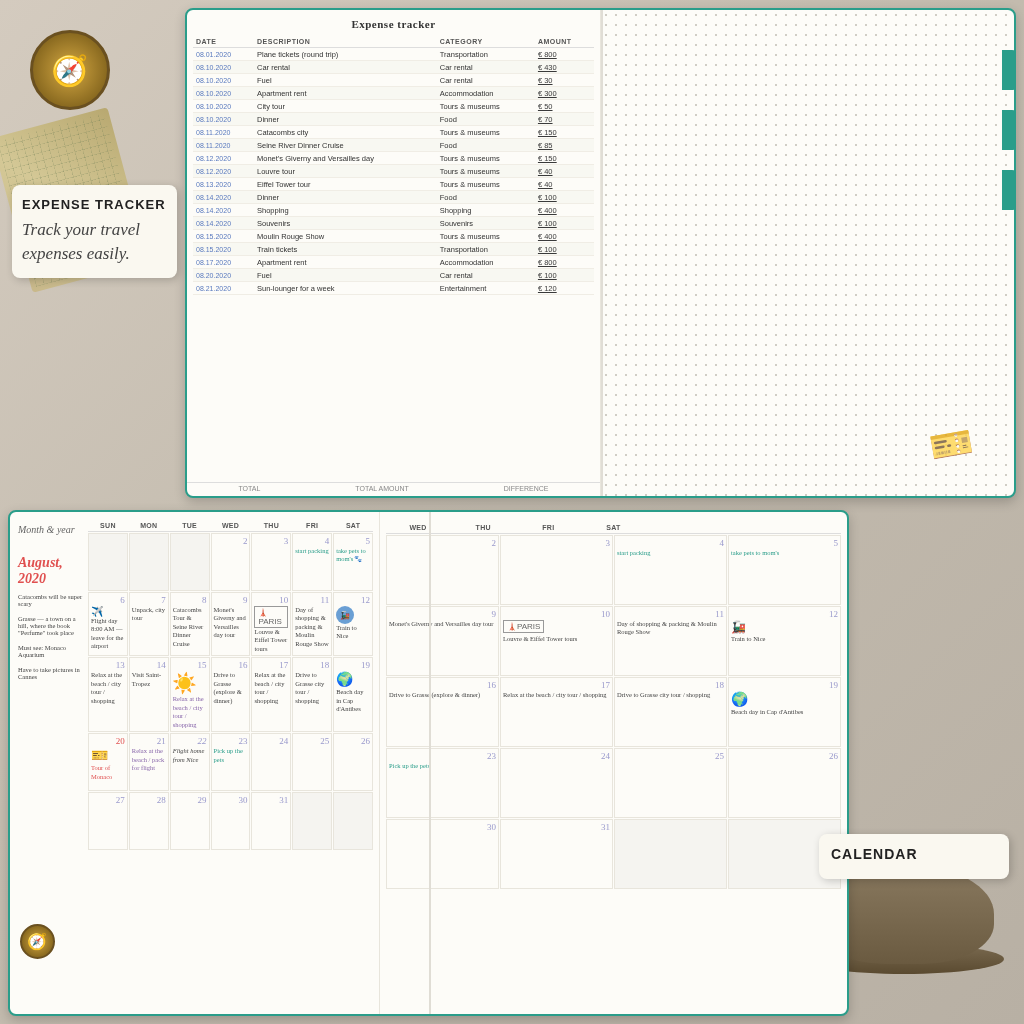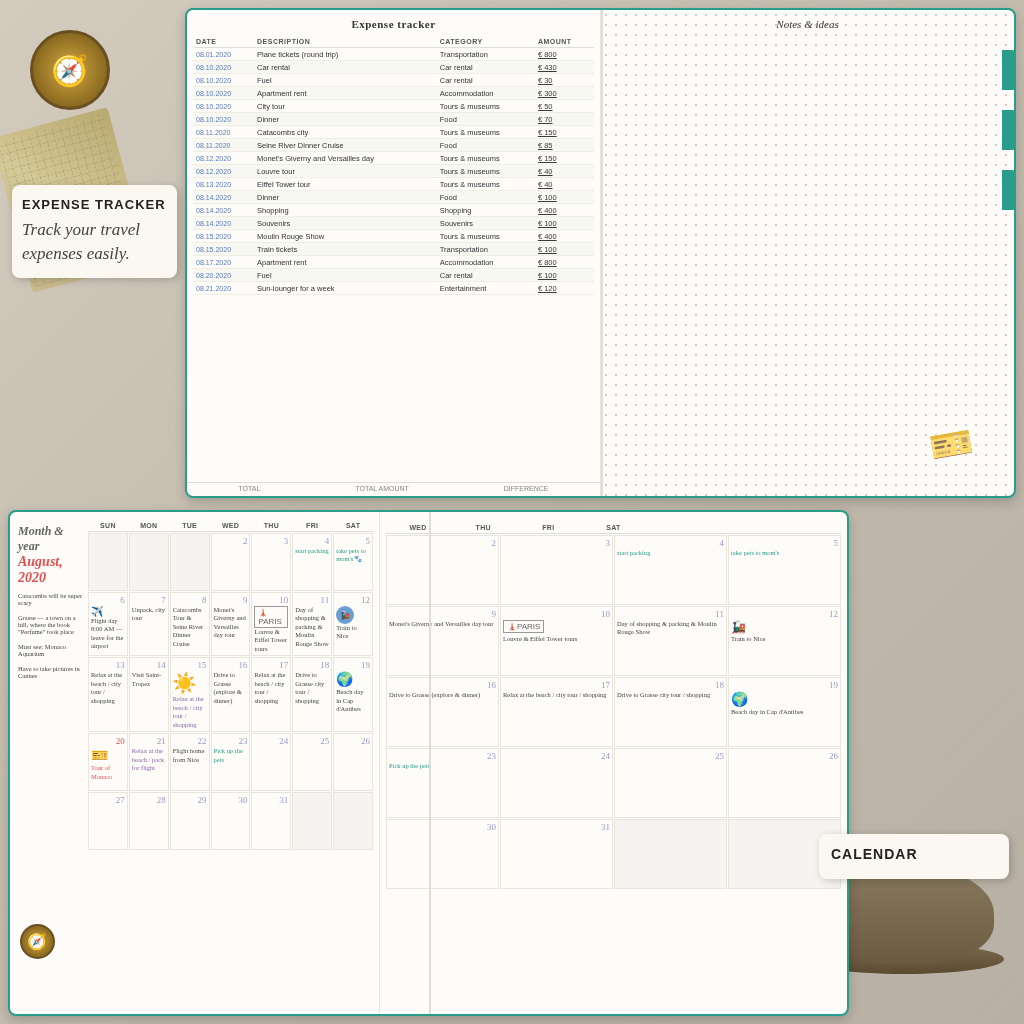--- a/index.html
+++ b/index.html
@@ -601,32 +601,31 @@
         </tbody>
     </table>
     <div class="expense-total-area">
       <span>TOTAL</span>
       <span>TOTAL AMOUNT</span>
       <span>DIFFERENCE</span>
     </div>
   </div>
 
   <div class="notes-page notes-dot">
-    <div class="notes-page-title">Notes &amp; ideas</div>
     <div class="ticket-decoration">🎫</div>
   </div>
 </div>
 
 <div class="notebook-bottom">
 
   <div class="calendar-left dot-bg">
     <div style="display:flex; align-items:flex-start; height:100%;">
 
       <div style="width:72px; padding:4px 2px; font-size:6.5px; color:#444; flex-shrink:0;">
-        <div style="font-size:12px; color:#666; margin-bottom:0; font-style:italic;font-weight:bold;">Month &amp; year</div>
+        <div style="font-size:10px; color:#666; margin-bottom:20px; font-style:italic;">Month &amp; year</div>
         <div class="cal-month-highlight">August, 2020</div>
         <div class="cal-sidebar-note">Catacombs will be super scary</div>
         <div class="cal-sidebar-note">Grasse — a town on a hill, where the book "Perfume" took place</div>
         <div class="cal-sidebar-note">Must see: Monaco Aquarium</div>
         <div class="cal-sidebar-note">Have to take pictures in Cannes</div>
         <div class="mini-compass">🧭</div>
       </div>
 
       <div style="flex:1; overflow:hidden;">
 
@@ -709,21 +708,21 @@
             </div>
             <div class="cal-day" style="min-height: 58px;">
               <span class="cal-day-num red">20</span>
               <div style="font-size: 14px;">🎫</div>
               <div class="cal-day-event red">Tour of Monaco</div>
             </div>
             <div class="cal-day" style="min-height: 58px;">
               <span class="cal-day-num">21</span>
               <div class="cal-day-event purple">Relax at the beach / pack for flight</div>
             </div>
-            <div class="cal-day" style="min-height: 58px;">
+            <div class="cal-day" style="min-height: 58px; font-style: italic;">
               <span class="cal-day-num">22</span>
               <div class="cal-day-event ">Flight home from Nice</div>
             </div>
             <div class="cal-day" style="min-height: 58px;">
               <span class="cal-day-num">23</span>
               <div class="cal-day-event teal">Pick up the pets</div>
             </div>
             <div class="cal-day" style="min-height: 58px;">
               <span class="cal-day-num">24</span>
             </div>

